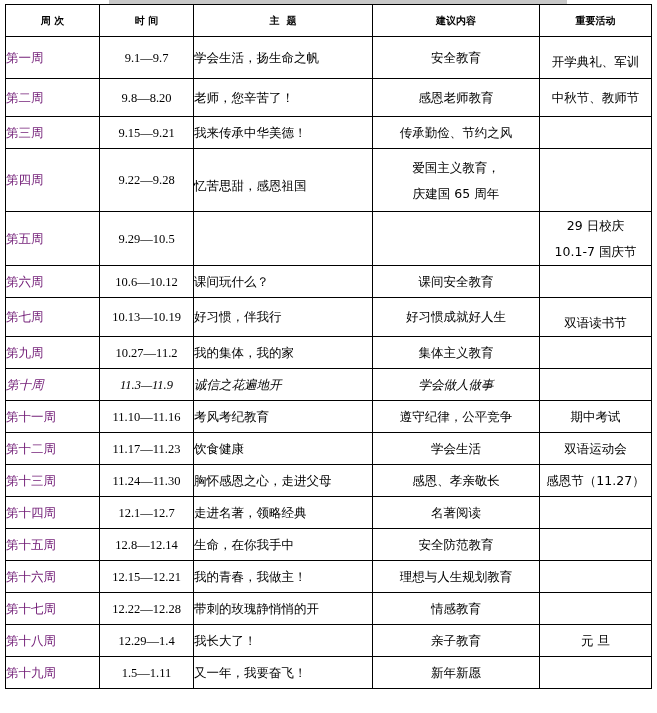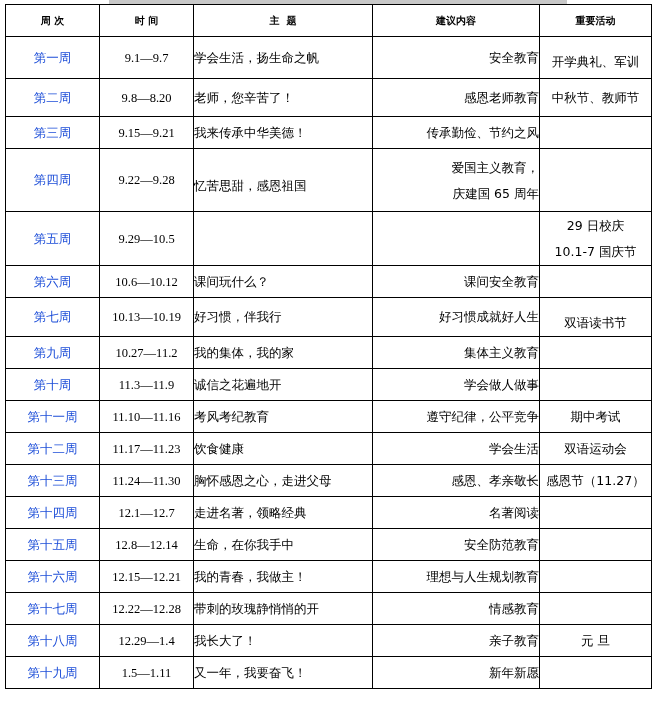--- a/index.html
+++ b/index.html
@@ -2,24 +2,24 @@
 <html><head>
 <meta charset="utf-8">
 <style>
   html, body { margin: 0; padding: 0; background: #ffffff; }
   body { width: 657px; height: 713px; position: relative; overflow: hidden;
          font-family: "DejaVu Sans", sans-serif; color: #000; }
   .topbar { position: absolute; left: 109px; top: 0; width: 458px; height: 4px; background: #c8c8c8; }
   table.plan { position: absolute; left: 5px; top: 4px; border-collapse: collapse; table-layout: fixed; }
   table.plan td, table.plan th { border: 1.5px solid #000; padding: 0; font-size: 12.5px; vertical-align: middle; overflow: hidden; white-space: nowrap; }
   table.plan th { font-family: "DejaVu Serif", serif; font-weight: bold; font-size: 10px; text-align: center; height: 31px; }
-  td.c-week { text-align: center; color: #1d4ed8; }
+  td.c-week { text-align: left; color: #701a75; }
   td.c-date { text-align: center; font-family: "Liberation Serif", serif; font-size: 14px; }
   td.c-theme { text-align: left; padding-left: 7px; vertical-align: top; padding-top: 7px; }
-  td.c-content { text-align: right; padding-left: 7px; vertical-align: top; padding-top: 7px; }
+  td.c-content { text-align: center; padding-left: 7px; vertical-align: top; padding-top: 7px; }
   td.c-act { text-align: center; }
   .line { display: block; line-height: 26px; }
 </style>
 </head>
 <body>
 
 <div class="topbar"></div>
 
 <table class="plan">
   <colgroup>
@@ -170,21 +170,21 @@
         <td class="c-theme">
           <span class="line">我的集体，我的家</span>
         </td>
         <td class="c-content">
           <span class="line">集体主义教育</span>
         </td>
         <td class="c-act">
           <span class="line"></span>
         </td>
       </tr>
-      <tr style="height: 32px;">
+      <tr style="height: 32px; font-style: italic;">
         <td class="c-week">
           <span class="line">第十周</span>
         </td>
         <td class="c-date">
           <span class="line">11.3—11.9</span>
         </td>
         <td class="c-theme">
           <span class="line">诚信之花遍地开</span>
         </td>
         <td class="c-content">

